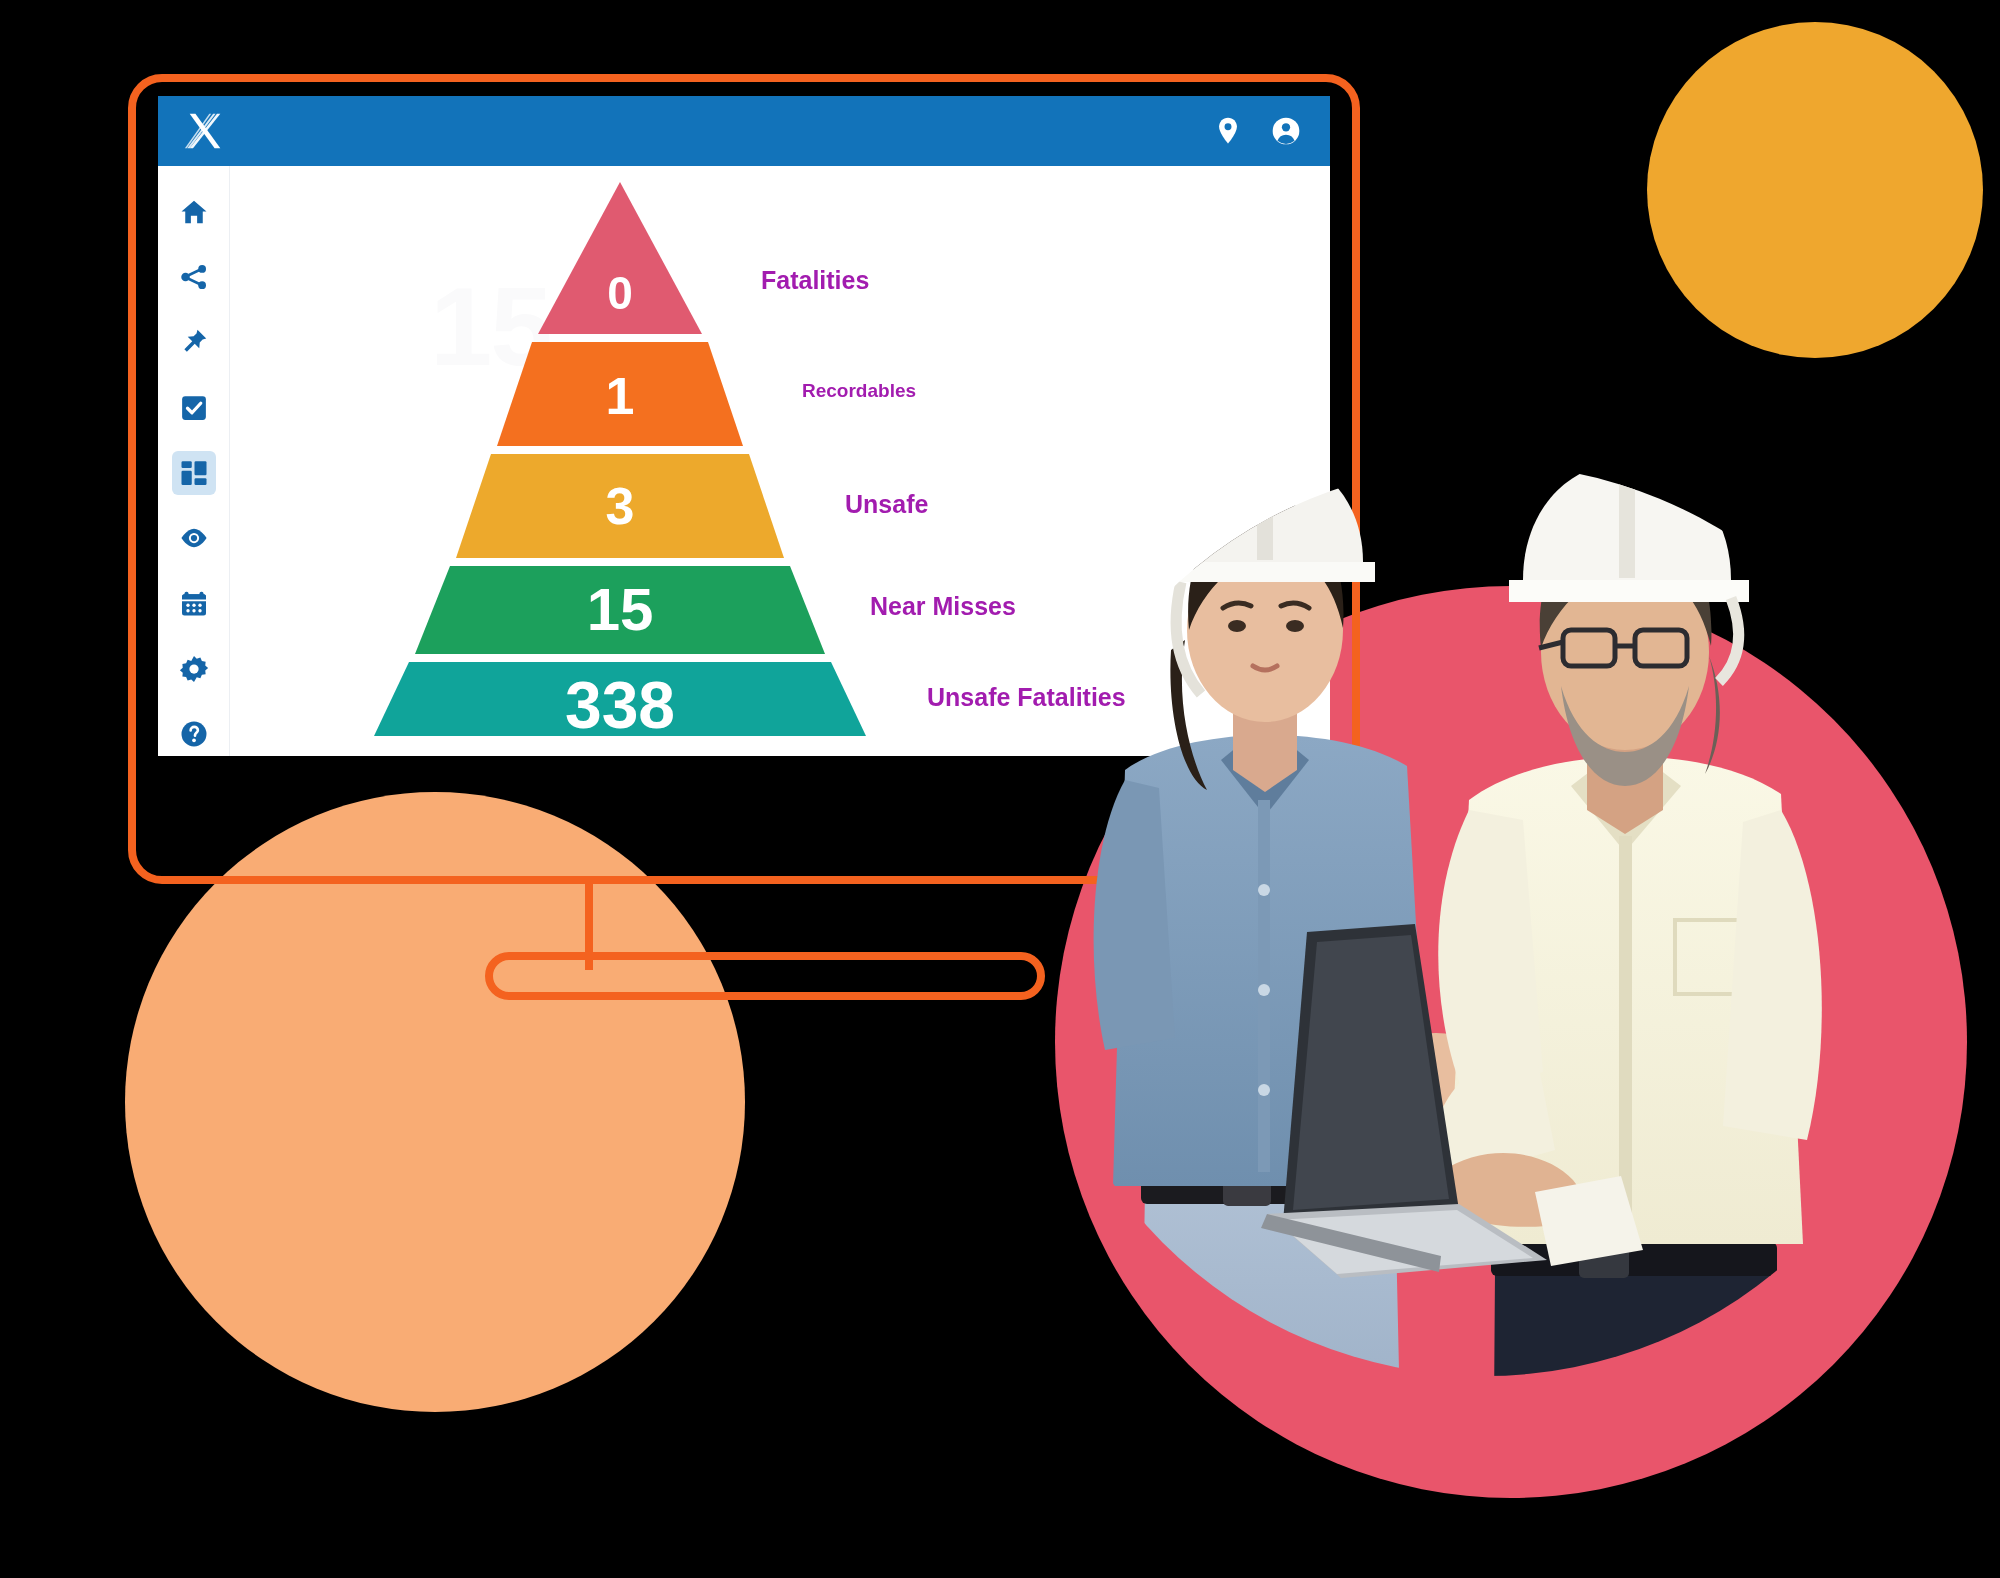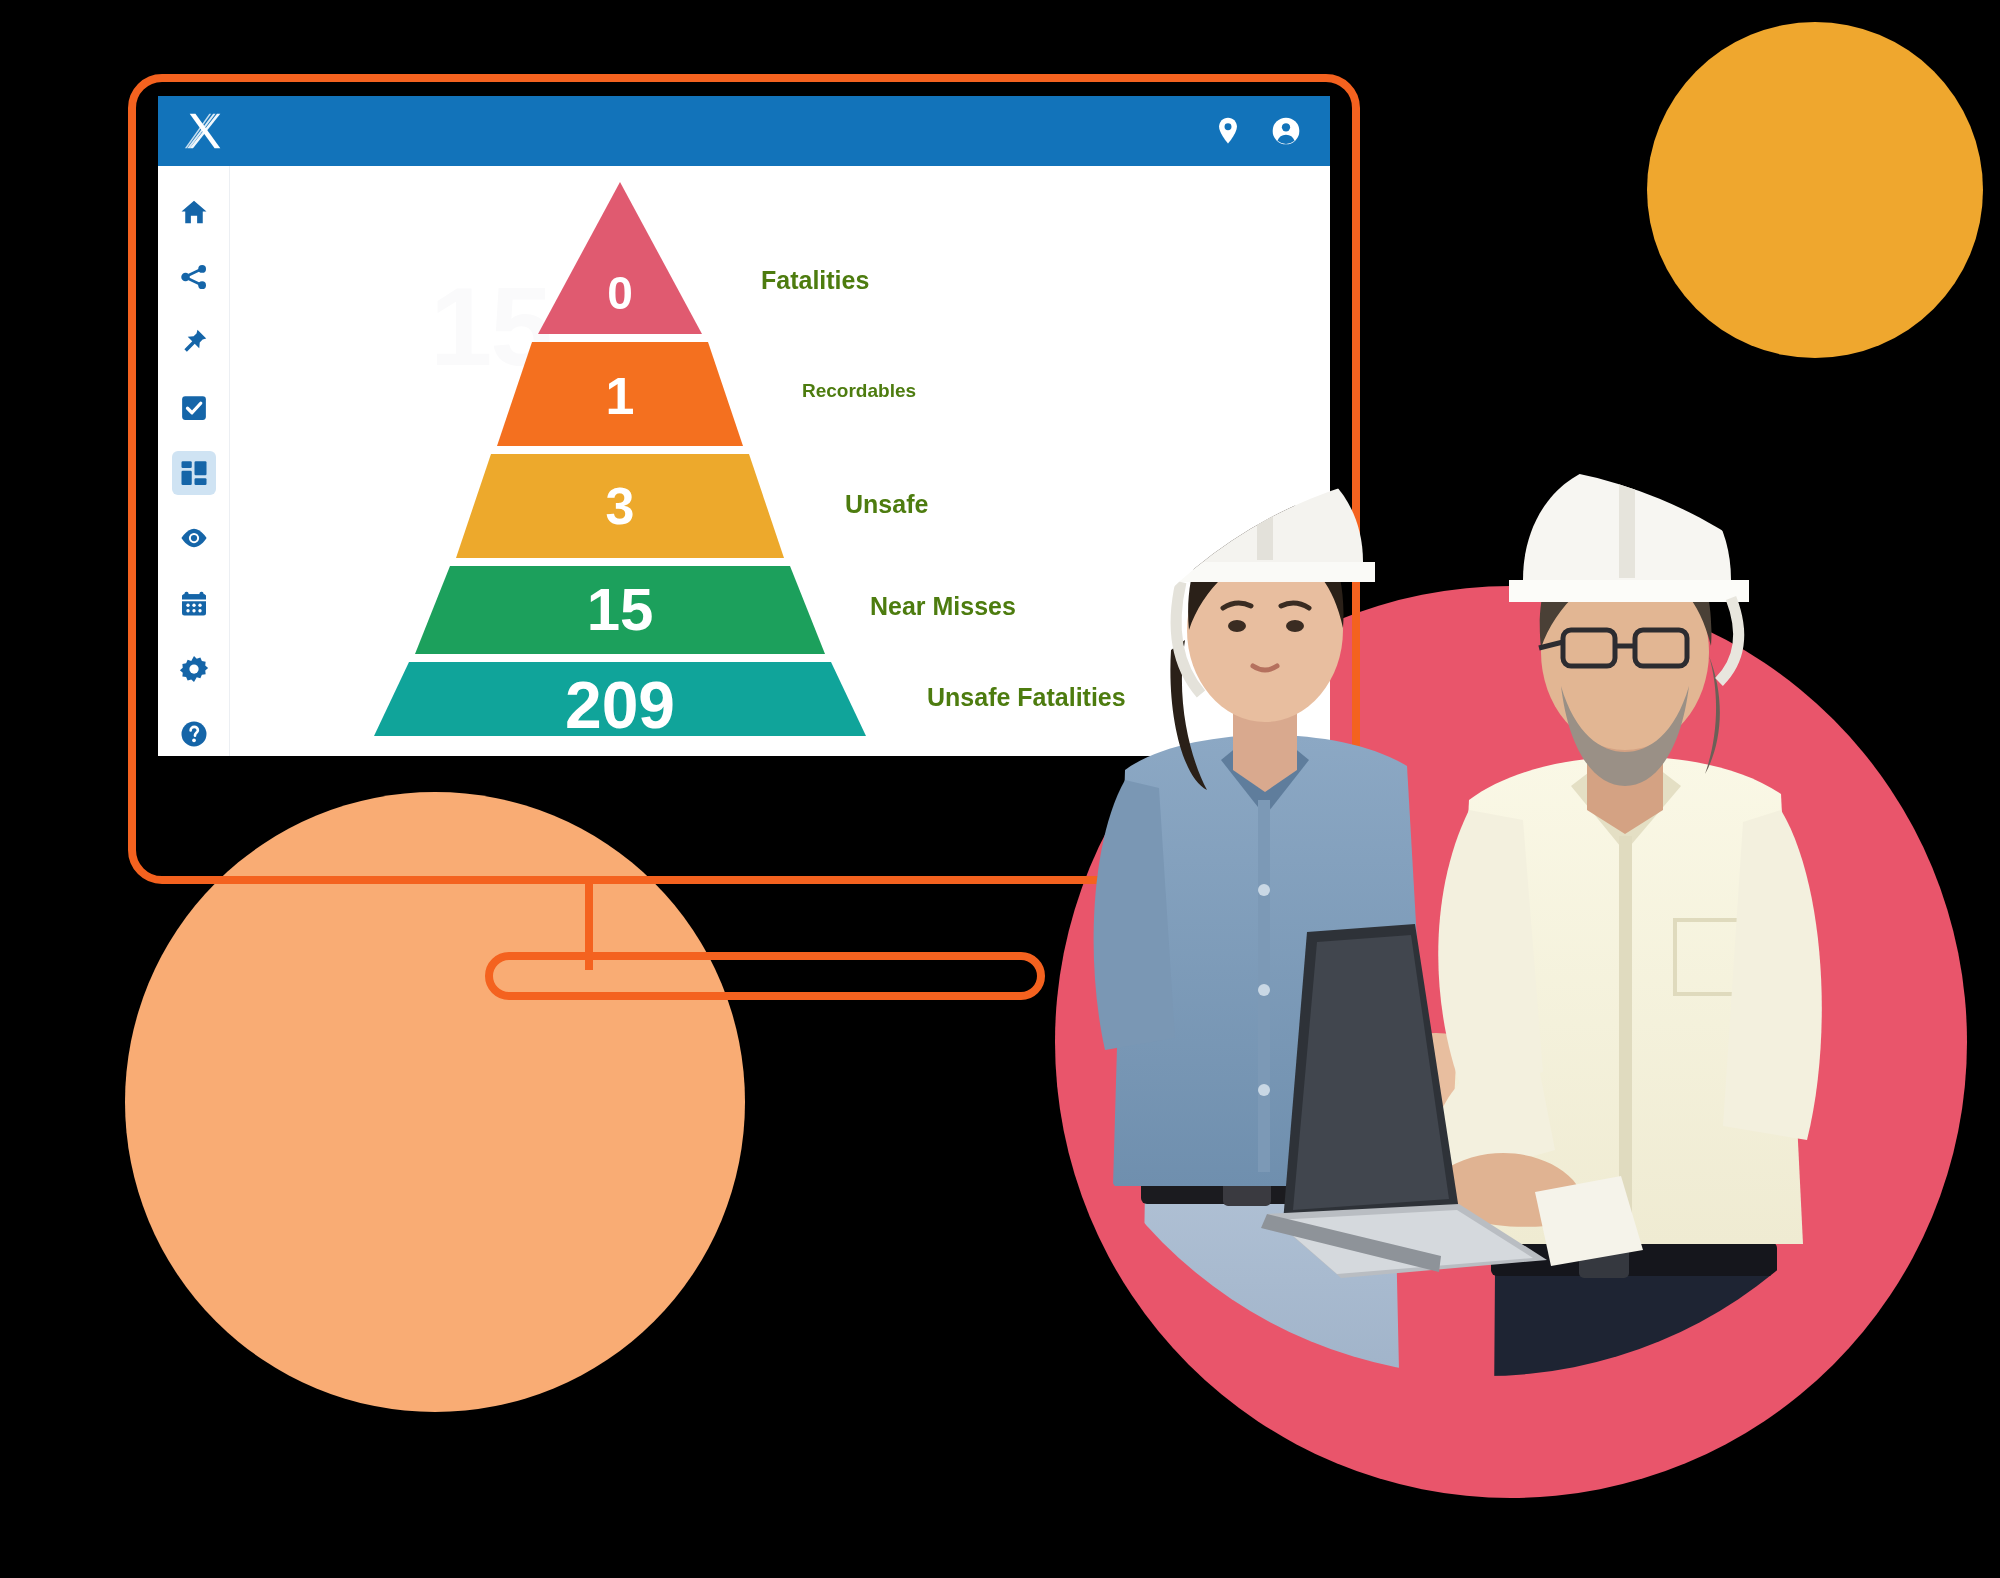--- a/index.html
+++ b/index.html
@@ -141,21 +141,21 @@
     position: absolute;
     color: #FFFFFF;
     font-weight: 700;
     text-align: center;
     transform: translateX(-50%);
     line-height: 1;
     white-space: nowrap;
   }
   .tier-label {
     position: absolute;
-    color: #4d7c0f;
+    color: #a21caf;
     font-weight: 700;
     white-space: nowrap;
     line-height: 1;
   }
 
   
   .photo-layer {
     position: absolute;
     left: 930px; top: 330px;
     width: 1000px; height: 1220px;
@@ -296,21 +296,21 @@
 
             <polygon points="100,392 440,392 475,480 65,480" fill="#1CA05C"></polygon>
 
             <polygon points="59,488 481,488 516,562 24,562" fill="#10A49A"></polygon>
           </svg>
 
           <div class="tier-value" style="left:270px; top:96px; font-size:46px;">0</div>
           <div class="tier-value" style="left:270px; top:196px; font-size:52px;">1</div>
           <div class="tier-value" style="left:270px; top:306px; font-size:52px;">3</div>
           <div class="tier-value" style="left:270px; top:406px; font-size:60px;">15</div>
-          <div class="tier-value" style="left:270px; top:498px; font-size:66px;">209</div>
+          <div class="tier-value" style="left:270px; top:498px; font-size:66px;">338</div>
 
           <div class="tier-label" style="left:411px; top:94px; font-size:25px;">Fatalities</div>
           <div class="tier-label" style="left:452px; top:207px; font-size:19px;">Recordables</div>
           <div class="tier-label" style="left:495px; top:318px; font-size:25px;">Unsafe</div>
           <div class="tier-label" style="left:520px; top:420px; font-size:25px;">Near Misses</div>
           <div class="tier-label" style="left:577px; top:511px; font-size:25px;">Unsafe Fatalities</div>
 
         </div>
       </main>
     </div>

